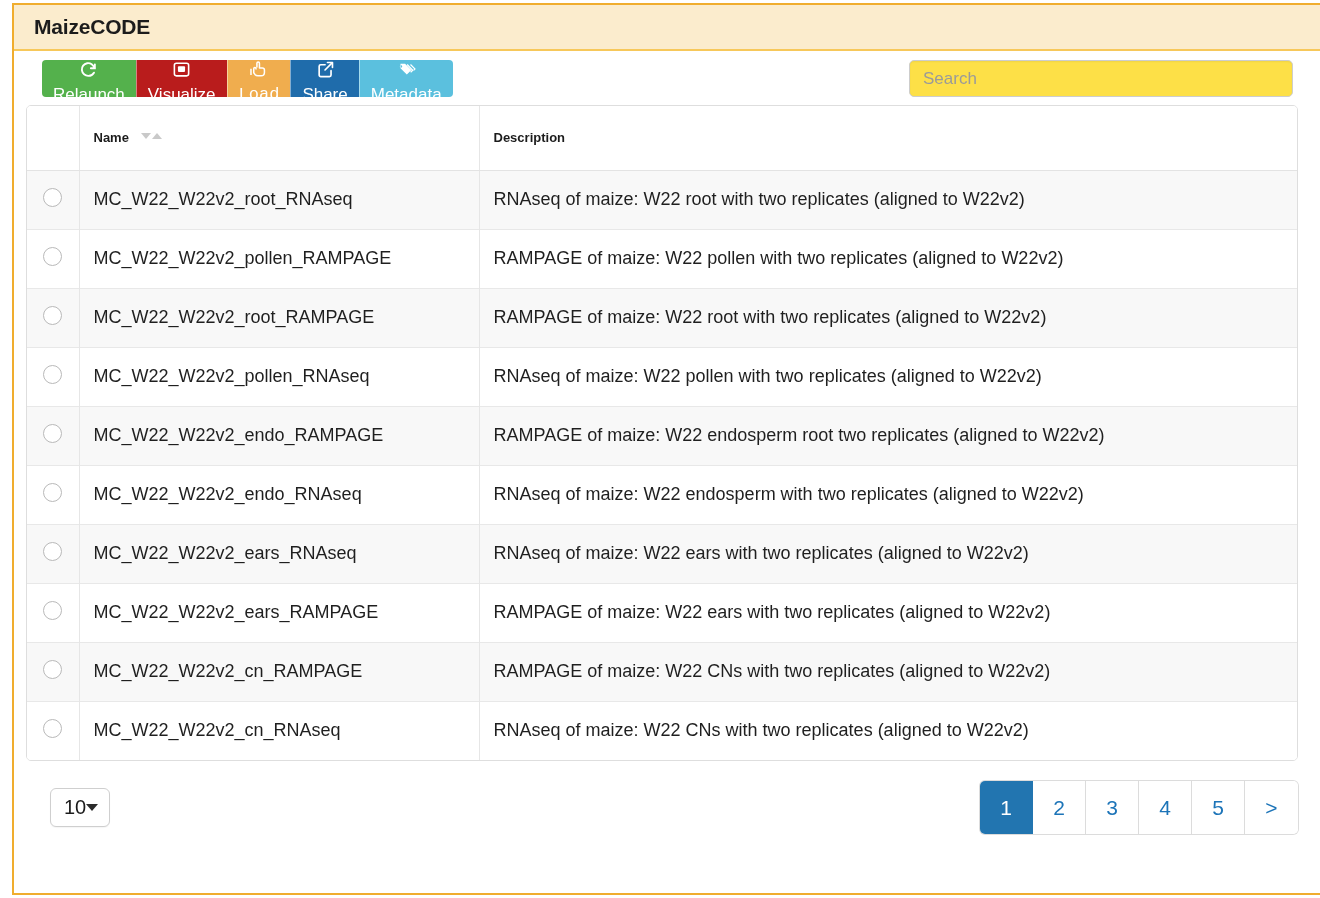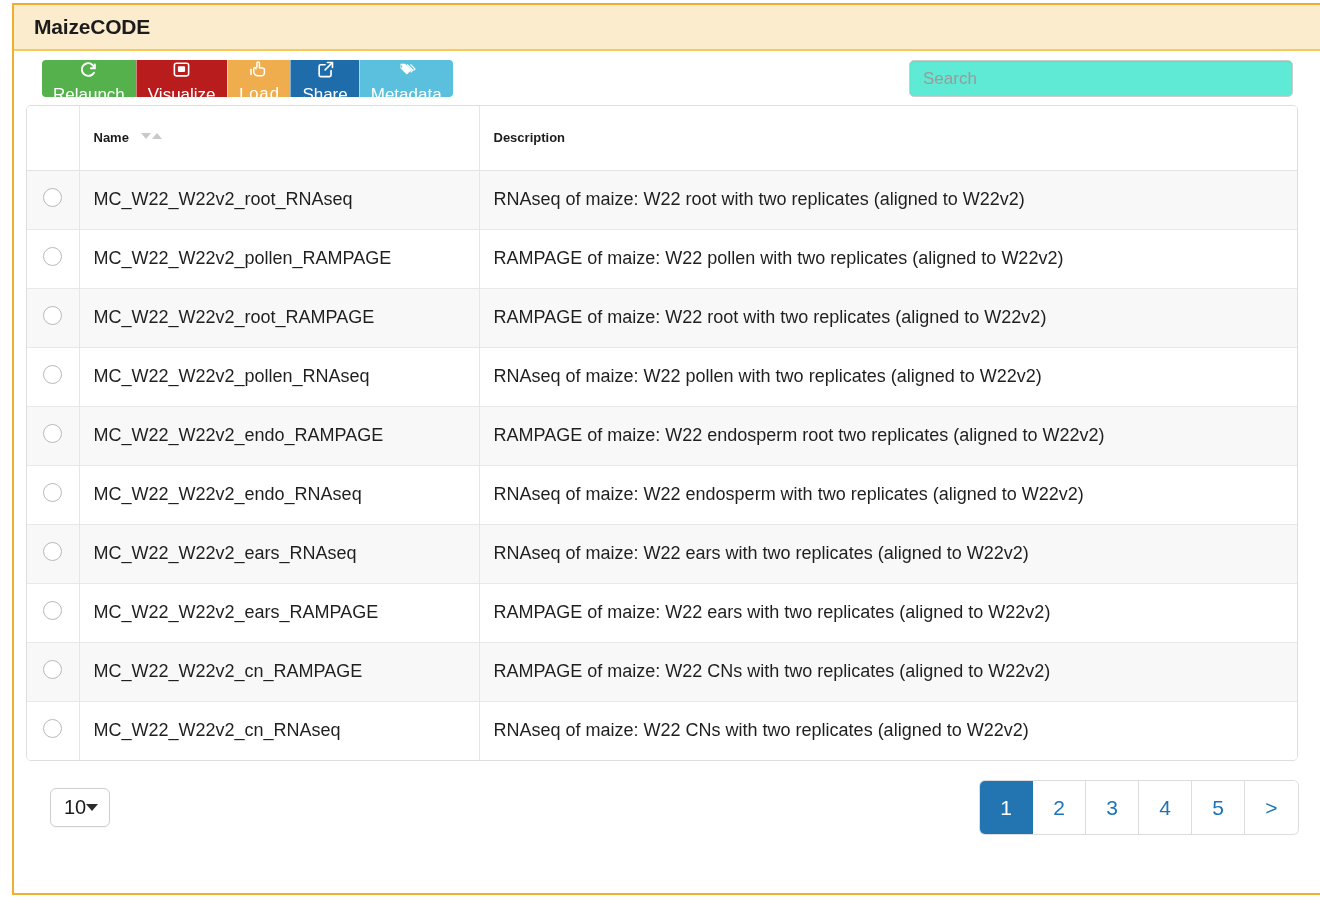--- a/index.html
+++ b/index.html
@@ -68,21 +68,21 @@
   .search-wrap { padding-right: 5px; }
   .search-input {
     width: 384px;
     height: 37px;
     padding: 0 13px;
     font-size: 17px;
     font-family: "Liberation Sans", sans-serif;
     color: #555;
     border: 1px solid #cdcdcd;
     border-radius: 5px;
-    background: #5eead4;
+    background: #fde047;
     box-shadow: inset 0 1px 2px rgba(0,0,0,.055);
     outline: none;
   }
   .search-input::placeholder { color: #9a9a9a; }
 
   
   .table-wrap {
     margin: 0 26px 0 12px;
     border: 1px solid #dedede;
     border-radius: 5px;

